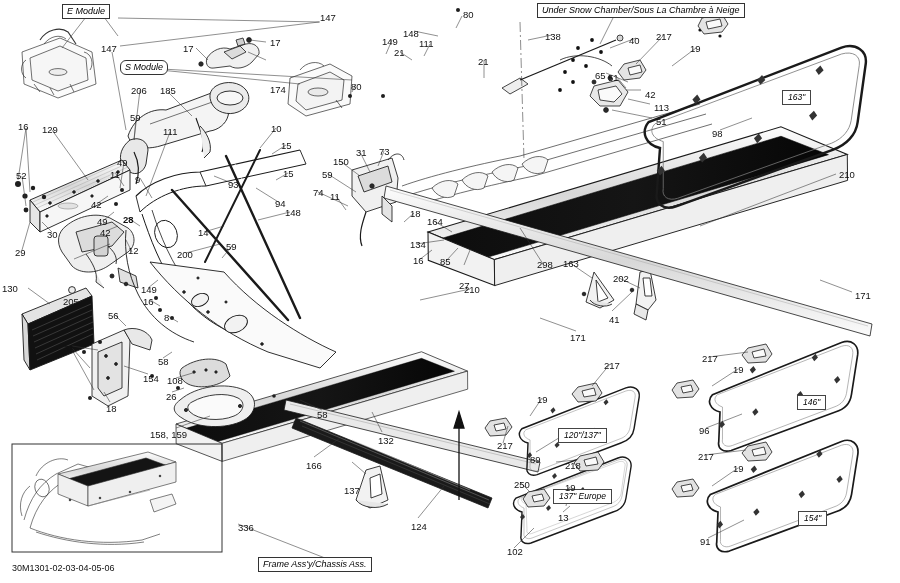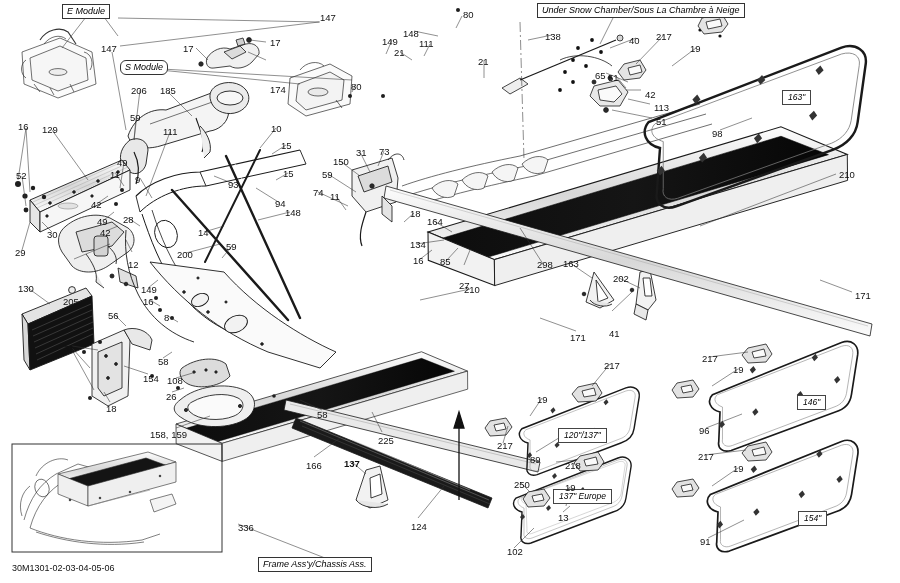--- a/index.html
+++ b/index.html
@@ -636,50 +636,50 @@
       <div class="cal" style="left: 330px; top: 192px;">11</div>
       <div class="cal" style="left: 410px; top: 209px;">18</div>
       <div class="cal" style="left: 427px; top: 217px;">164</div>
       <div class="cal" style="left: 410px; top: 240px;">134</div>
       <div class="cal" style="left: 413px; top: 256px;">16</div>
       <div class="cal" style="left: 440px; top: 257px;">85</div>
       <div class="cal" style="left: 459px; top: 261px; margin-top: 20px;">27</div>
       <div class="cal" style="left: 537px; top: 260px;">298</div>
       <div class="cal" style="left: 563px; top: 259px;">163</div>
       <div class="cal" style="left: 613px; top: 274px;">202</div>
-      <div class="cal" style="left: 609px; top: 329px;">41</div>
+      <div class="cal" style="left: 609px; top: 315px;">41</div>
       <div class="cal" style="left: 570px; top: 333px;">171</div>
       <div class="cal" style="left: 464px; top: 285px;">210</div>
       <div class="cal" style="left: 839px; top: 170px;">210</div>
       <div class="cal" style="left: 855px; top: 291px;">171</div>
       <div class="cal" style="left: 198px; top: 228px;">14</div>
       <div class="cal" style="left: 177px; top: 250px;">200</div>
       <div class="cal" style="left: 226px; top: 242px;">59</div>
       <div class="cal" style="left: 91px; top: 200px;">42</div>
       <div class="cal" style="left: 97px; top: 217px;">49</div>
       <div class="cal" style="left: 100px; top: 228px;">42</div>
-      <div class="cal" style="left: 123px; top: 215px;">28</div>
-      <div class="cal" style="left: 128px; top: 260px;">12</div>
+      <div class="cal" style="left: 123px; top: 215px; font-weight: bold;">28</div>
+      <div class="cal" style="left: 128px; top: 246px;">12</div>
       <div class="cal" style="left: 63px; top: 257px; margin-top: 40px;">205</div>
       <div class="cal" style="left: 141px; top: 285px;">149</div>
       <div class="cal" style="left: 143px; top: 297px;">16</div>
       <div class="cal" style="left: 164px; top: 313px;">8</div>
-      <div class="cal" style="left: 18px; top: 284px; text-align: right;">130</div>
+      <div class="cal" style="left: 2px; top: 284px; text-align: right;">130</div>
       <div class="cal" style="left: 108px; top: 311px;">56</div>
       <div class="cal" style="left: 64px; top: 344px;">31</div>
       <div class="cal" style="left: 106px; top: 404px;">18</div>
       <div class="cal" style="left: 143px; top: 374px;">154</div>
       <div class="cal" style="left: 158px; top: 357px;">58</div>
       <div class="cal" style="left: 167px; top: 376px;">108</div>
       <div class="cal" style="left: 166px; top: 392px;">26</div>
       <div class="cal" style="left: 150px; top: 430px;">158, 159</div>
       <div class="cal" style="left: 317px; top: 410px;">58</div>
-      <div class="cal" style="left: 378px; top: 436px;">225</div>
+      <div class="cal" style="left: 378px; top: 436px;">132</div>
       <div class="cal" style="left: 306px; top: 461px;">166</div>
-      <div class="cal" style="left: 344px; top: 459px; font-weight: bold;">137</div>
+      <div class="cal" style="left: 344px; top: 486px;">137</div>
       <div class="cal" style="left: 411px; top: 522px;">124</div>
       <div class="cal" style="left: 238px; top: 523px;">336</div>
       <div class="cal" style="left: 604px; top: 361px;">217</div>
       <div class="cal" style="left: 537px; top: 395px;">19</div>
       <div class="cal" style="left: 530px; top: 455px;">89</div>
       <div class="cal" style="left: 497px; top: 441px;">217</div>
       <div class="cal" style="left: 524px; top: 461px; margin-left: 41px;">218</div>
       <div class="cal" style="left: 514px; top: 480px;">250</div>
       <div class="cal" style="left: 565px; top: 483px;">19</div>
       <div class="cal" style="left: 558px; top: 513px;">13</div>

